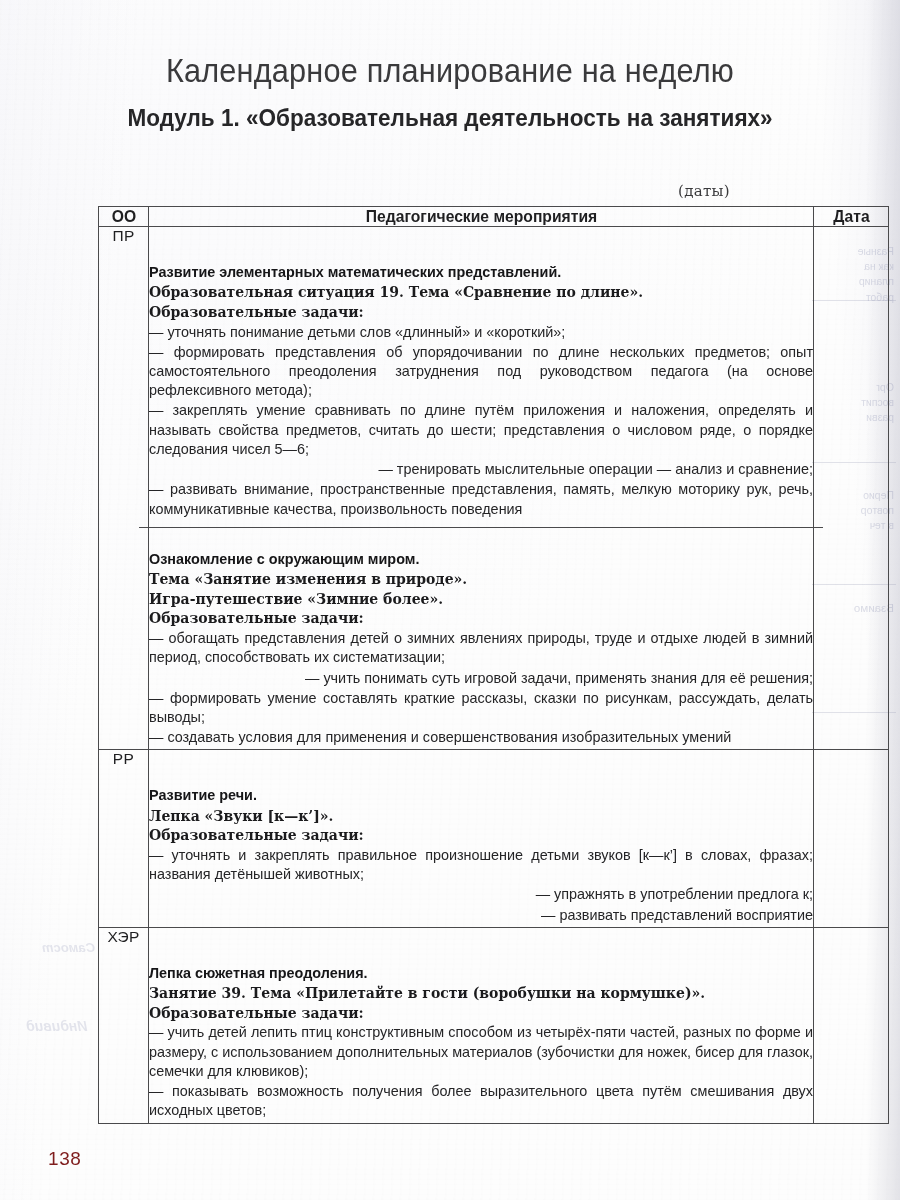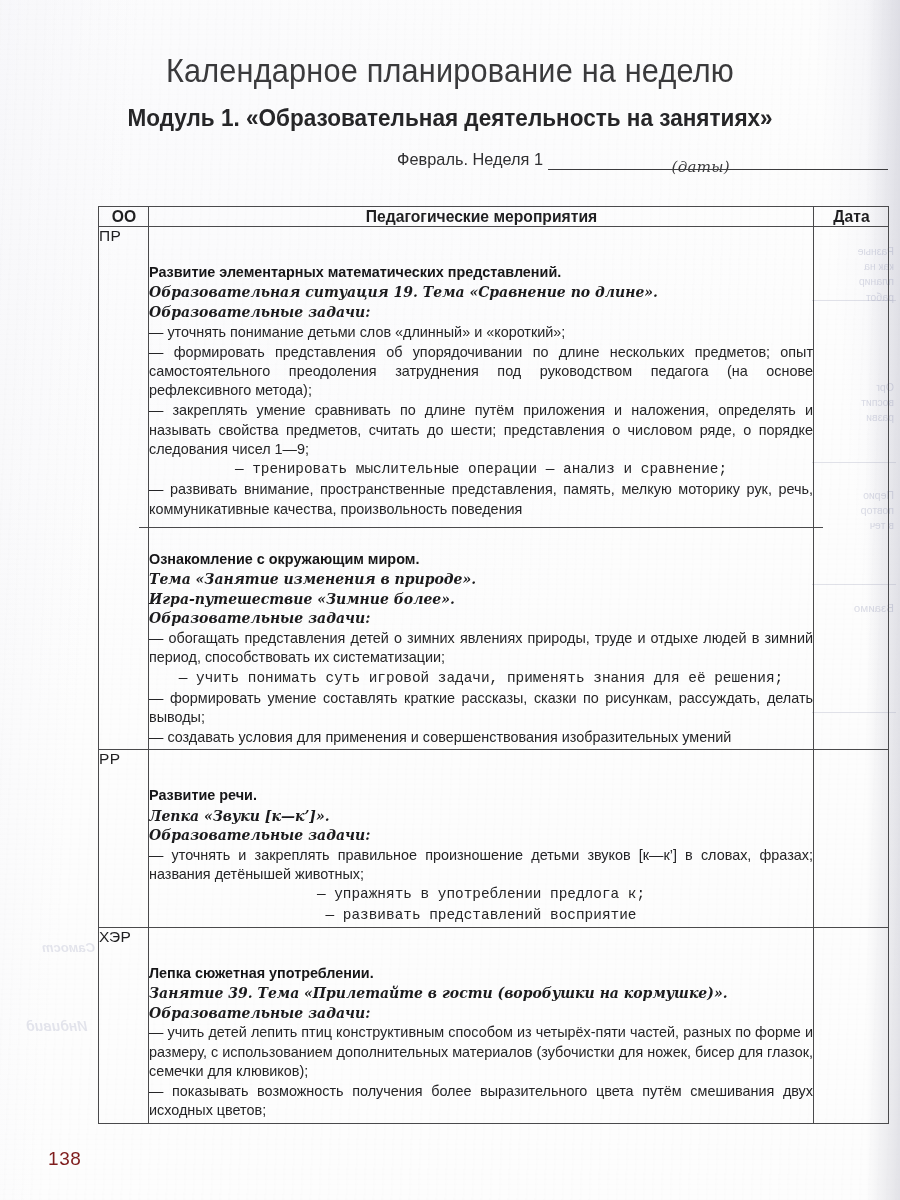--- a/index.html
+++ b/index.html
@@ -123,24 +123,23 @@
     transform: scaleX(.96);
     white-space: nowrap;
   }
   .dateline {
     flex: 0 0 340px;
     border-bottom: 1.6px solid #3c3c3e;
     height: 19px;
   }
   .dates-note {
     position: absolute;
-    top: 8px;
+    top: 32px;
     right: 158px;
     font-size: 15px;
-    font-style: italic;
     font-family: "DejaVu Serif", serif;
     color: #3a3a3c;
     letter-spacing: .3px;
   }
 
   
   .tbl-wrap {
     position: absolute;
     left: 98px;
     top: 206px;
@@ -166,20 +165,21 @@
 
   thead th {
     text-align: center;
     font-weight: 700;
     font-size: 16.5px;
     color: #1f1f21;
     padding: 5px 2px 6px;
     transform: scaleX(.95);
   }
   td.oo {
+    text-align: center;
     font-size: 15.5px;
     color: #1f1f21;
     padding-top: 7px;
     letter-spacing: .3px;
   }
   td.date { }
   td.body {
     padding: 6px 10px 8px 10px;
     font-size: 14.4px;
     line-height: 1.335;
@@ -195,34 +195,33 @@
     margin-right: -10px;
     padding-left: 10px;
     padding-right: 10px;
   }
   .b-head {
     font-weight: 700;
     color: #161618;
     margin-bottom: 1px;
   }
   .b-it {
-    font-style: italic;
     font-weight: 700;
     color: #1b1b1d;
     font-family: "DejaVu Serif", serif;
     font-size: 14px;
     margin-bottom: 1px;
   }
   .b-li {
     text-align: justify;
     text-justify: inter-word;
     margin-top: 1px;
     hyphens: manual;
   }
-  .b-li.last { text-align: center; font-family: Liberation Mono, monospace; }
+  .b-li.last { text-align: right; }
 
   
   .folio {
     position: absolute;
     left: 48px;
     top: 1148px;
     font-size: 19px;
     color: #7f1d1d;
     letter-spacing: .6px;
     z-index: 3;
@@ -258,24 +257,20 @@
 <div class="bleed-line" style="left:812px; top:462px; width:84px;"></div>
 <div class="bleed-line" style="left:812px; top:584px; width:84px;"></div>
 <div class="bleed-line" style="left:812px; top:712px; width:84px;"></div>
 <div class="bleed-left" style="left:26px; top:1018px; font-size:14px;">Индивид</div>
 <div class="bleed-left" style="left:42px; top:940px; font-size:13px;">Самост</div>
 
 <div class="hdr">
   <div class="title-main">Календарное планирование на неделю</div>
   <div class="title-module">Модуль 1. «Образовательная деятельность на занятиях»</div>
   <div class="subline">
-    <div class="subline-inner">
-      <span class="month-week">Февраль. Неделя 1</span>
-      <span class="dateline"></span>
-    </div>
     <div class="dates-note">(даты)</div>
   </div>
 </div>
 
 <div class="tbl-wrap">
   <table class="plan">
     <colgroup>
       <col class="c-oo">
         <col class="c-body">
         <col class="c-date">
@@ -292,21 +287,21 @@
       <tr>
         <td class="oo">ПР</td>
         <td class="body">
 
           <div class="blk">
             <div class="b-head">Развитие элементарных математических представлений.</div>
             <div class="b-it">Образовательная ситуация 19. Тема «Сравнение по длине».</div>
             <div class="b-it">Образовательные задачи:</div>
             <div class="b-li">— уточнять понимание детьми слов «длинный» и «короткий»;</div>
             <div class="b-li">— формировать представления об упорядочивании по длине нескольких предметов; опыт самостоятельного преодоления затруднения под руководством педагога (на основе рефлексивного метода);</div>
-            <div class="b-li">— закреплять умение сравнивать по длине путём приложения и наложения, определять и называть свойства предметов, считать до шести; представления о числовом ряде, о порядке следования чисел 1—9;</div>
+            <div class="b-li">— закреплять умение сравнивать по длине путём приложения и наложения, определять и называть свойства предметов, считать до шести; представления о числовом ряде, о порядке следования чисел 5—6;</div>
             <div class="b-li last">— тренировать мыслительные операции — анализ и сравнение;</div>
             <div class="b-li">— развивать внимание, пространственные представления, память, мелкую моторику рук, речь, коммуникативные качества, произвольность поведения</div>
           </div>
 
           <div class="blk">
             <div class="b-head">Ознакомление с окружающим миром.</div>
             <div class="b-it">Тема «Занятие изменения в природе».</div>
             <div class="b-it">Игра-путешествие «Зимние более».</div>
             <div class="b-it">Образовательные задачи:</div>
             <div class="b-li">— обогащать представления детей о зимних явлениях природы, труде и отдыхе людей в зимний период, способствовать их систематизации;</div>
@@ -331,21 +326,21 @@
             <div class="b-li last">— развивать представлений восприятие</div>
           </div>
         </td>
         <td class="date"></td>
       </tr>
 
       <tr>
         <td class="oo">ХЭР</td>
         <td class="body">
           <div class="blk">
-            <div class="b-head">Лепка сюжетная употреблении.</div>
+            <div class="b-head">Лепка сюжетная преодоления.</div>
             <div class="b-it">Занятие 39. Тема «Прилетайте в гости (воробушки на кормушке)».</div>
             <div class="b-it">Образовательные задачи:</div>
             <div class="b-li">— учить детей лепить птиц конструктивным способом из четырёх-пяти частей, разных по форме и размеру, с использованием дополнительных материалов (зубочистки для ножек, бисер для глазок, семечки для клювиков);</div>
             <div class="b-li">— показывать возможность получения более выразительного цвета путём смешивания двух исходных цветов;</div>
           </div>
         </td>
         <td class="date"></td>
       </tr>
 
     </tbody>

